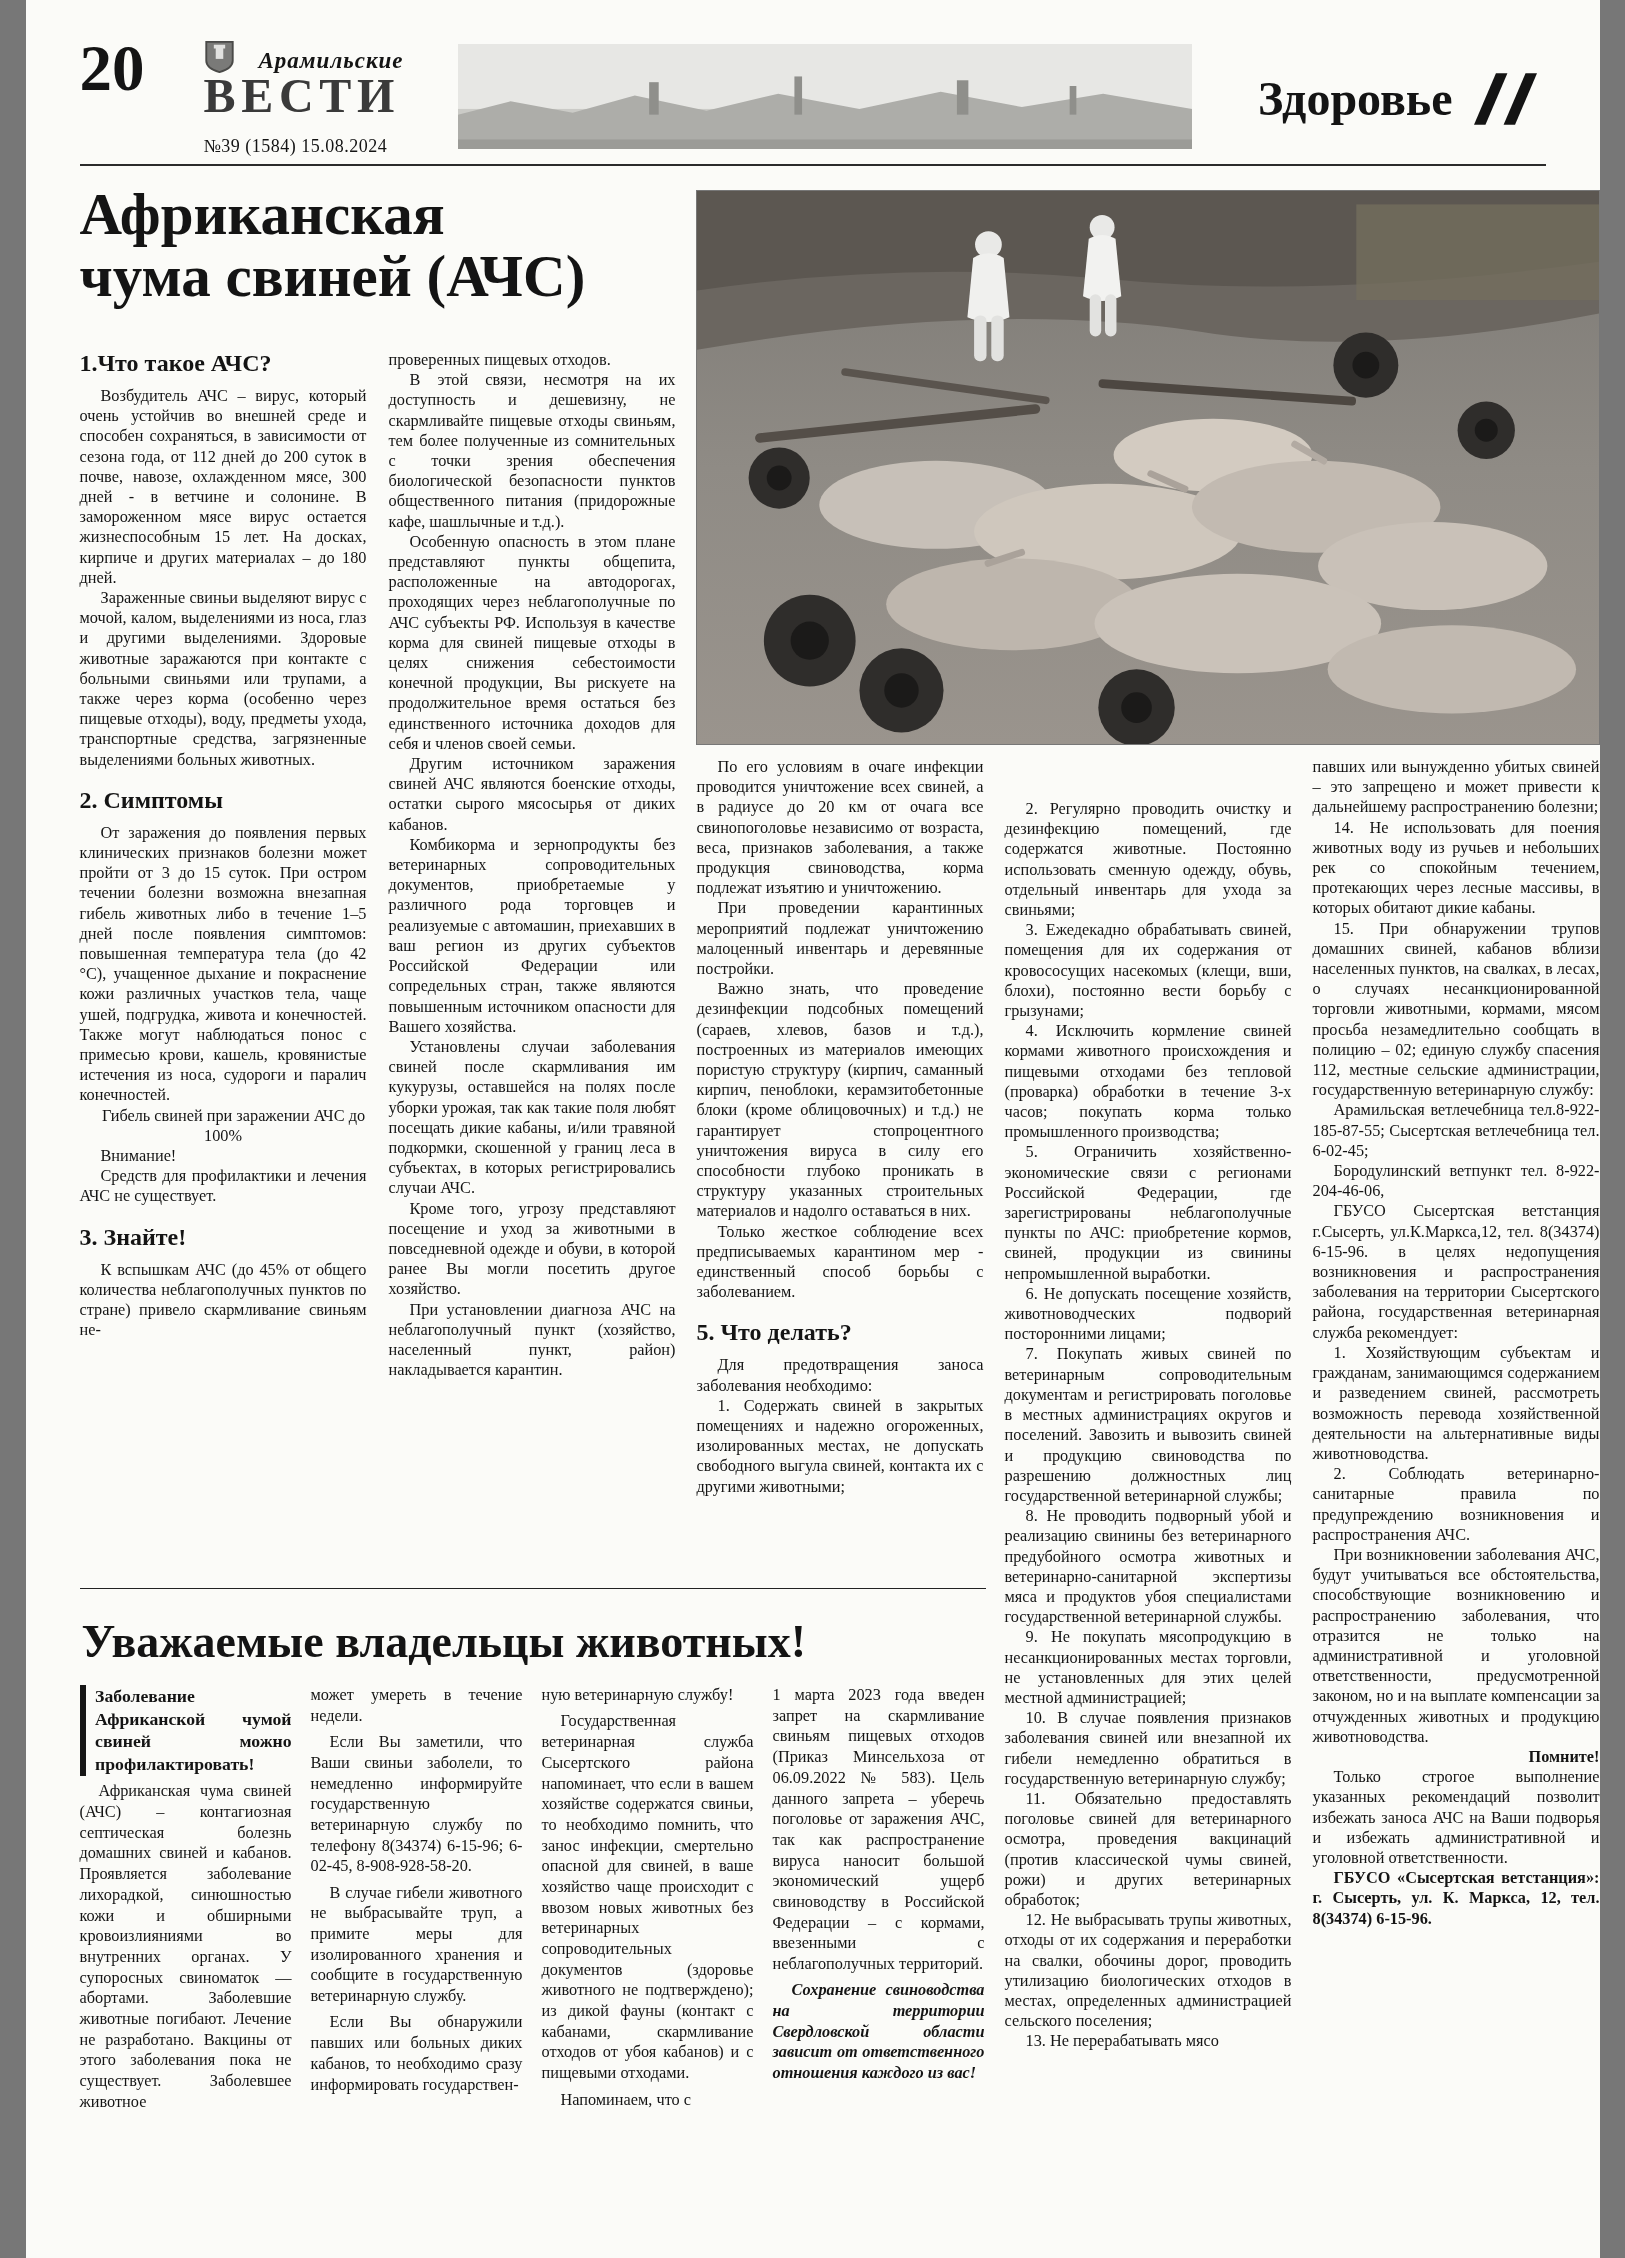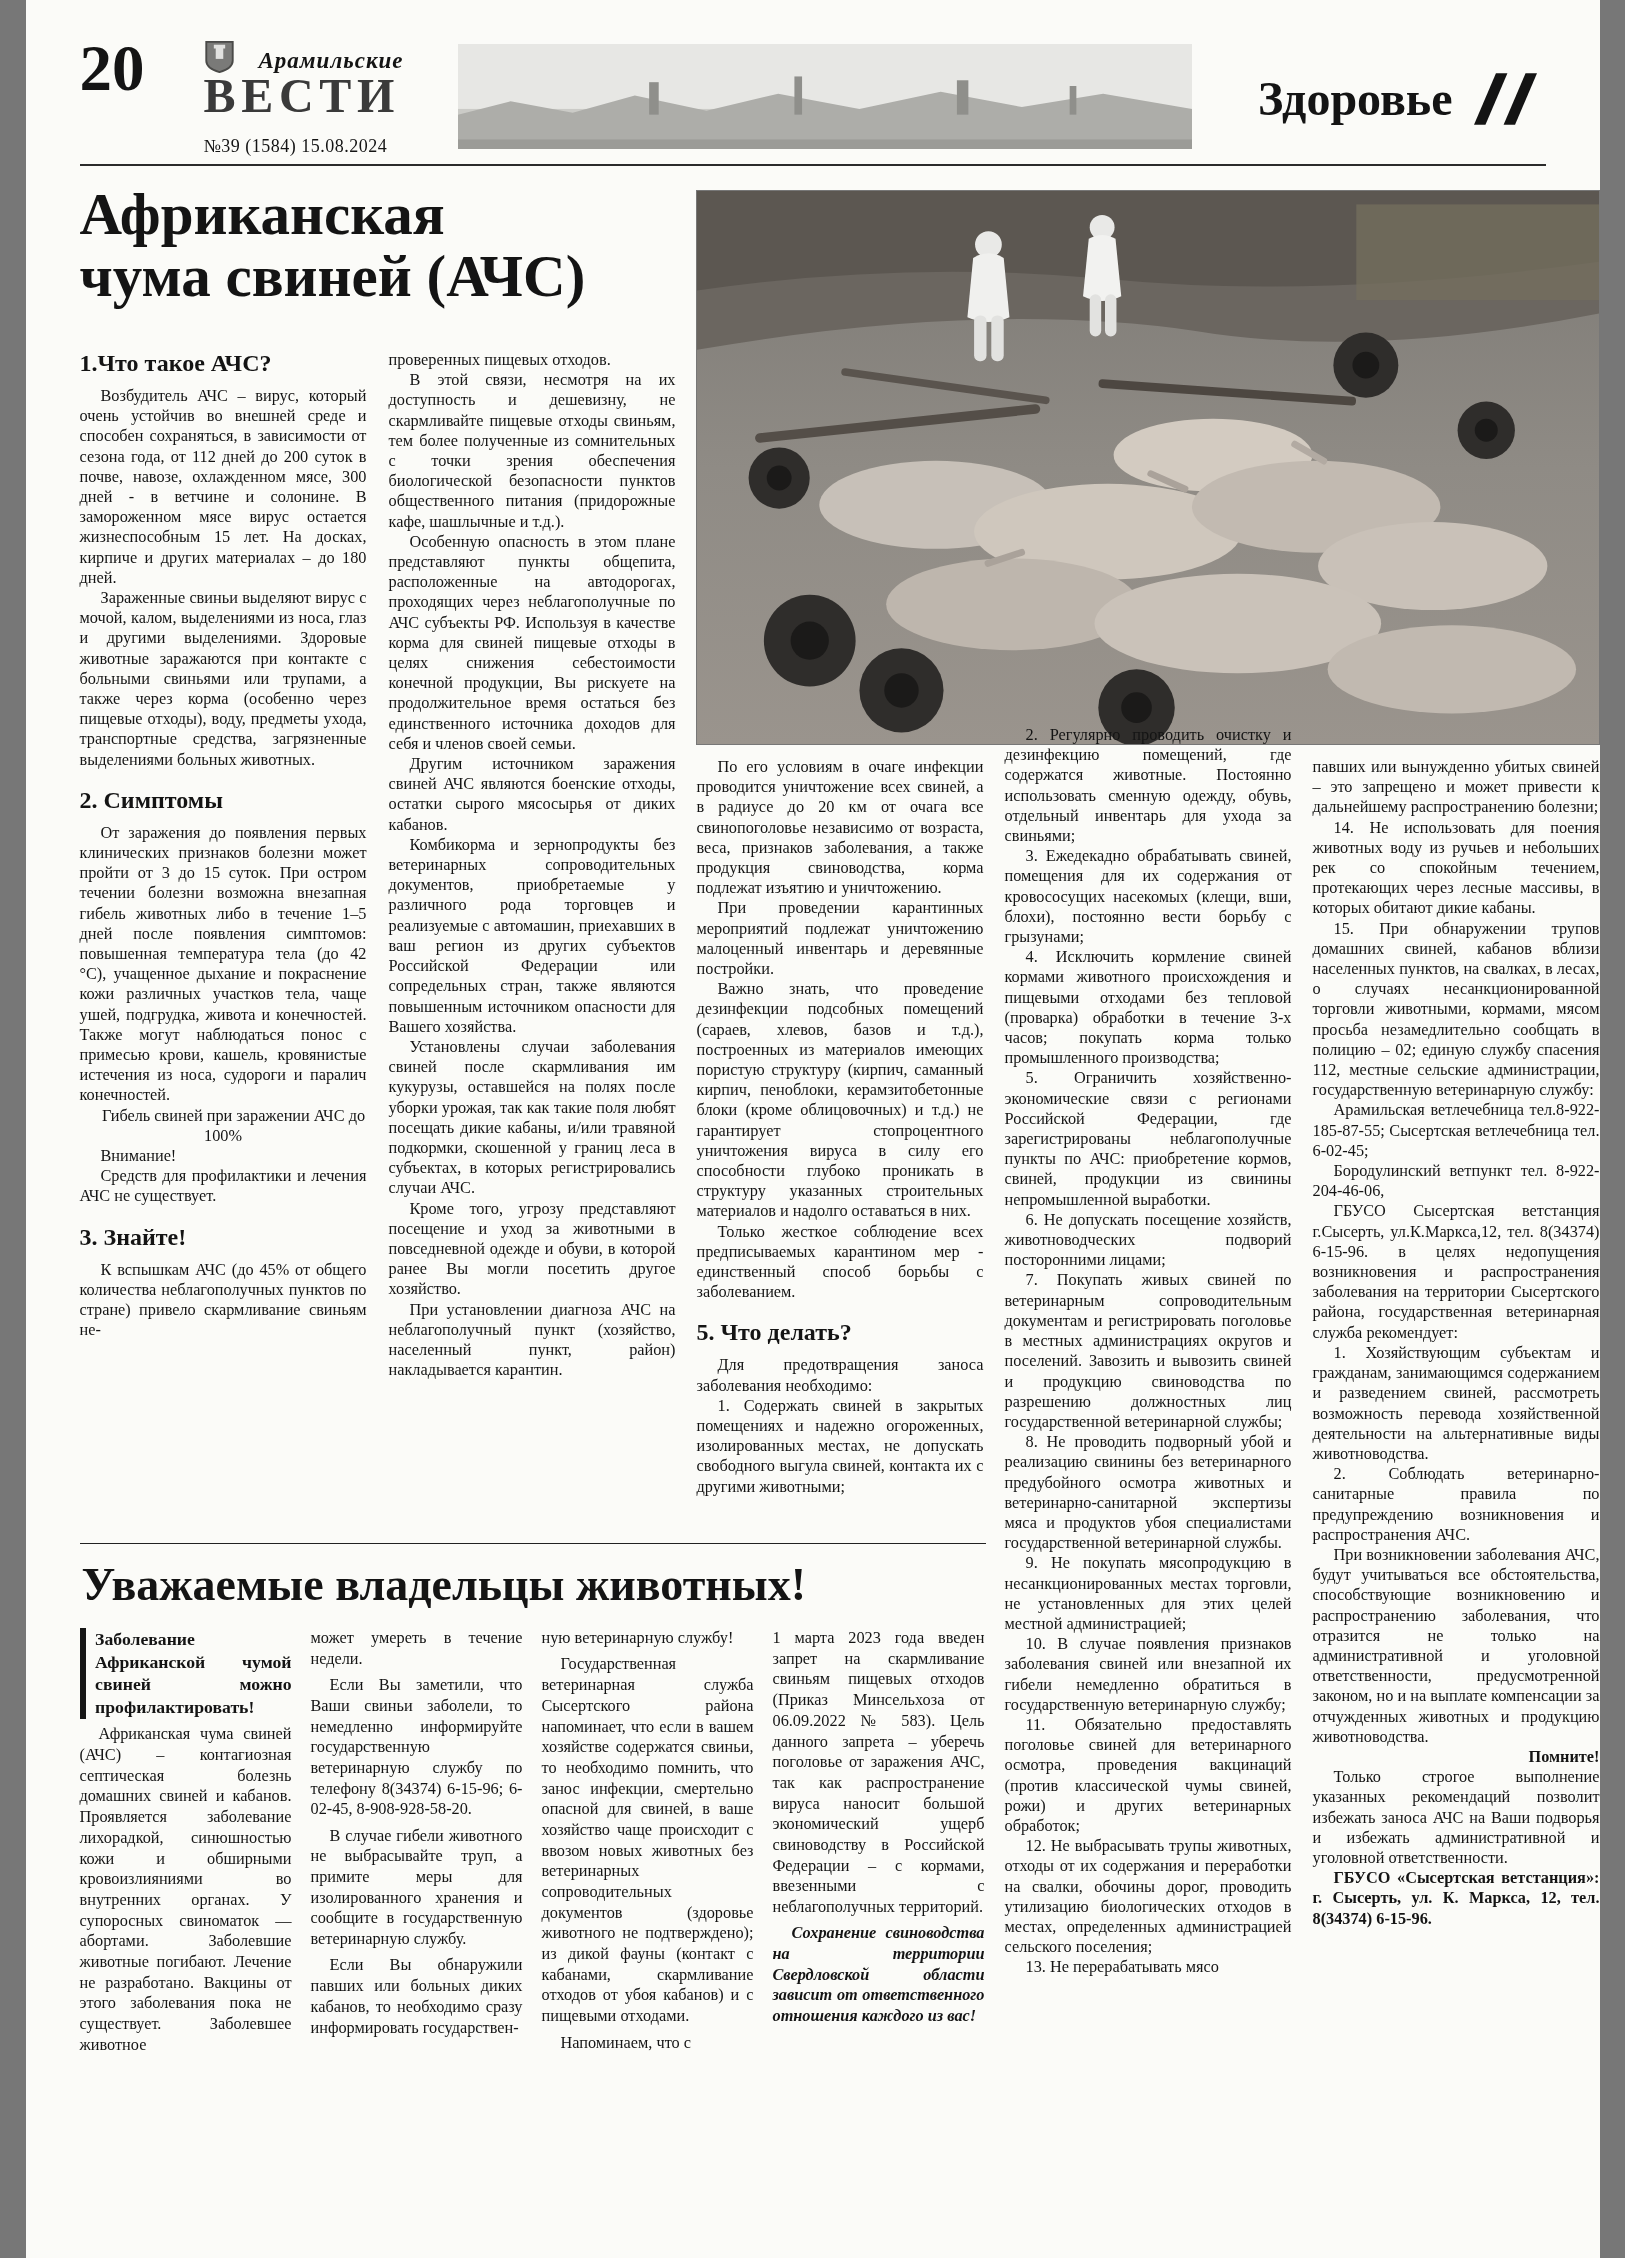--- a/index.html
+++ b/index.html
@@ -36,22 +36,22 @@
   .col p.cont { text-indent:0; }
   .sec { font-size:24px; font-weight:bold; line-height:1.1; margin:17px 0 9.6px;
          text-align:left; text-indent:0; }
   .sec.first { margin-top:0; }
   .note-center { text-align:center; text-indent:0; margin:13.4px 17px; }
   .attention { margin-top:13.4px; }
   .remember { text-align:right; text-indent:0; font-weight:bold; margin:17px 0 7.6px; }
   .contact-bold { font-weight:bold; margin-top:17px; }
 
   
-  .notice { position:absolute; left:54px; top:1543px; width:906px; height:629px;
-            border-top:1.9px solid #222; padding-top:13px; }
+  .notice { position:absolute; left:54px; top:1588px; width:906px; height:629px;
+            border-top:1.9px solid #222; padding-top:25px; }
   .notice-title { font-size:46px; font-weight:bold; margin:3.8px 0 19px 1.9px; line-height:1.05; }
   .notice-cols { display:flex; gap:19px; }
   .ncol { width:212px; font-size:16.3px; line-height:1.27; text-align:justify;
           hyphens:auto; -webkit-hyphens:auto; }
   .ncol p { margin:0 0 5.7px; text-indent:19px; }
   .ncol p.cont { text-indent:0; }
   .lead { border-left:6.7px solid #161616; padding-left:9.6px; font-weight:bold;
           font-size:17.7px; line-height:1.28; text-indent:0 !important; margin-bottom:11.5px; }
   .final-note { font-weight:bold; font-style:italic; margin-top:11.5px; }
 </style>
@@ -189,21 +189,21 @@
   <div class="col" style="left:671px; top:757px;">
     <p>По его условиям в очаге инфекции проводится уничтожение всех свиней, а в радиусе до 20 км от очага все свинопоголовье независимо от возраста, веса, признаков заболевания, а также продукция свиноводства, корма подлежат изъятию и уничтожению.</p>
     <p>При проведении карантинных мероприятий подлежат уничтожению малоценный инвентарь и деревянные постройки.</p>
     <p>Важно знать, что проведение дезинфекции подсобных помещений (сараев, хлевов, базов и т.д.), построенных из материалов имеющих пористую структуру (кирпич, саманный кирпич, пеноблоки, керамзитобетонные блоки (кроме облицовочных) и т.д.) не гарантирует стопроцентного уничтожения вируса в силу его способности глубоко проникать в структуру указанных строительных материалов и надолго оставаться в них.</p>
     <p>Только жесткое соблюдение всех предписываемых карантином мер - единственный способ борьбы с заболеванием.</p>
     <h2 class="sec">5. Что делать?</h2>
     <p>Для предотвращения заноса заболевания необходимо:</p>
     <p>1. Содержать свиней в закрытых помещениях и надежно огороженных, изолированных местах, не допускать свободного выгула свиней, контакта их с другими животными;</p>
   </div>
 
-  <div class="col" style="left:979px; top:725px;">
+  <div class="col" style="left:979px; top:799px;">
     <p>2. Регулярно проводить очистку и дезинфекцию помещений, где содержатся животные. Постоянно использовать сменную одежду, обувь, отдельный инвентарь для ухода за свиньями;</p>
     <p>3. Ежедекадно обрабатывать свиней, помещения для их содержания от кровососущих насекомых (клещи, вши, блохи), постоянно вести борьбу с грызунами;</p>
     <p>4. Исключить кормление свиней кормами животного происхождения и пищевыми отходами без тепловой (проварка) обработки в течение 3-х часов; покупать корма только промышленного производства;</p>
     <p>5. Ограничить хозяйственно-экономические связи с регионами Российской Федерации, где зарегистрированы неблагополучные пункты по АЧС: приобретение кормов, свиней, продукции из свинины непромышленной выработки.</p>
     <p>6. Не допускать посещение хозяйств, животноводческих подворий посторонними лицами;</p>
     <p>7. Покупать живых свиней по ветеринарным сопроводительным документам и регистрировать поголовье в местных администрациях округов и поселений. Завозить и вывозить свиней и продукцию свиноводства по разрешению должностных лиц государственной ветеринарной службы;</p>
     <p>8. Не проводить подворный убой и реализацию свинины без ветеринарного предубойного осмотра животных и ветеринарно-санитарной экспертизы мяса и продуктов убоя специалистами государственной ветеринарной службы.</p>
     <p>9. Не покупать мясопродукцию в несанкционированных местах торговли, не установленных для этих целей местной администрацией;</p>
     <p>10. В случае появления признаков заболевания свиней или внезапной их гибели немедленно обратиться в государственную ветеринарную службу;</p>
     <p>11. Обязательно предоставлять поголовье свиней для ветеринарного осмотра, проведения вакцинаций (против классической чумы свиней, рожи) и других ветеринарных обработок;</p>

